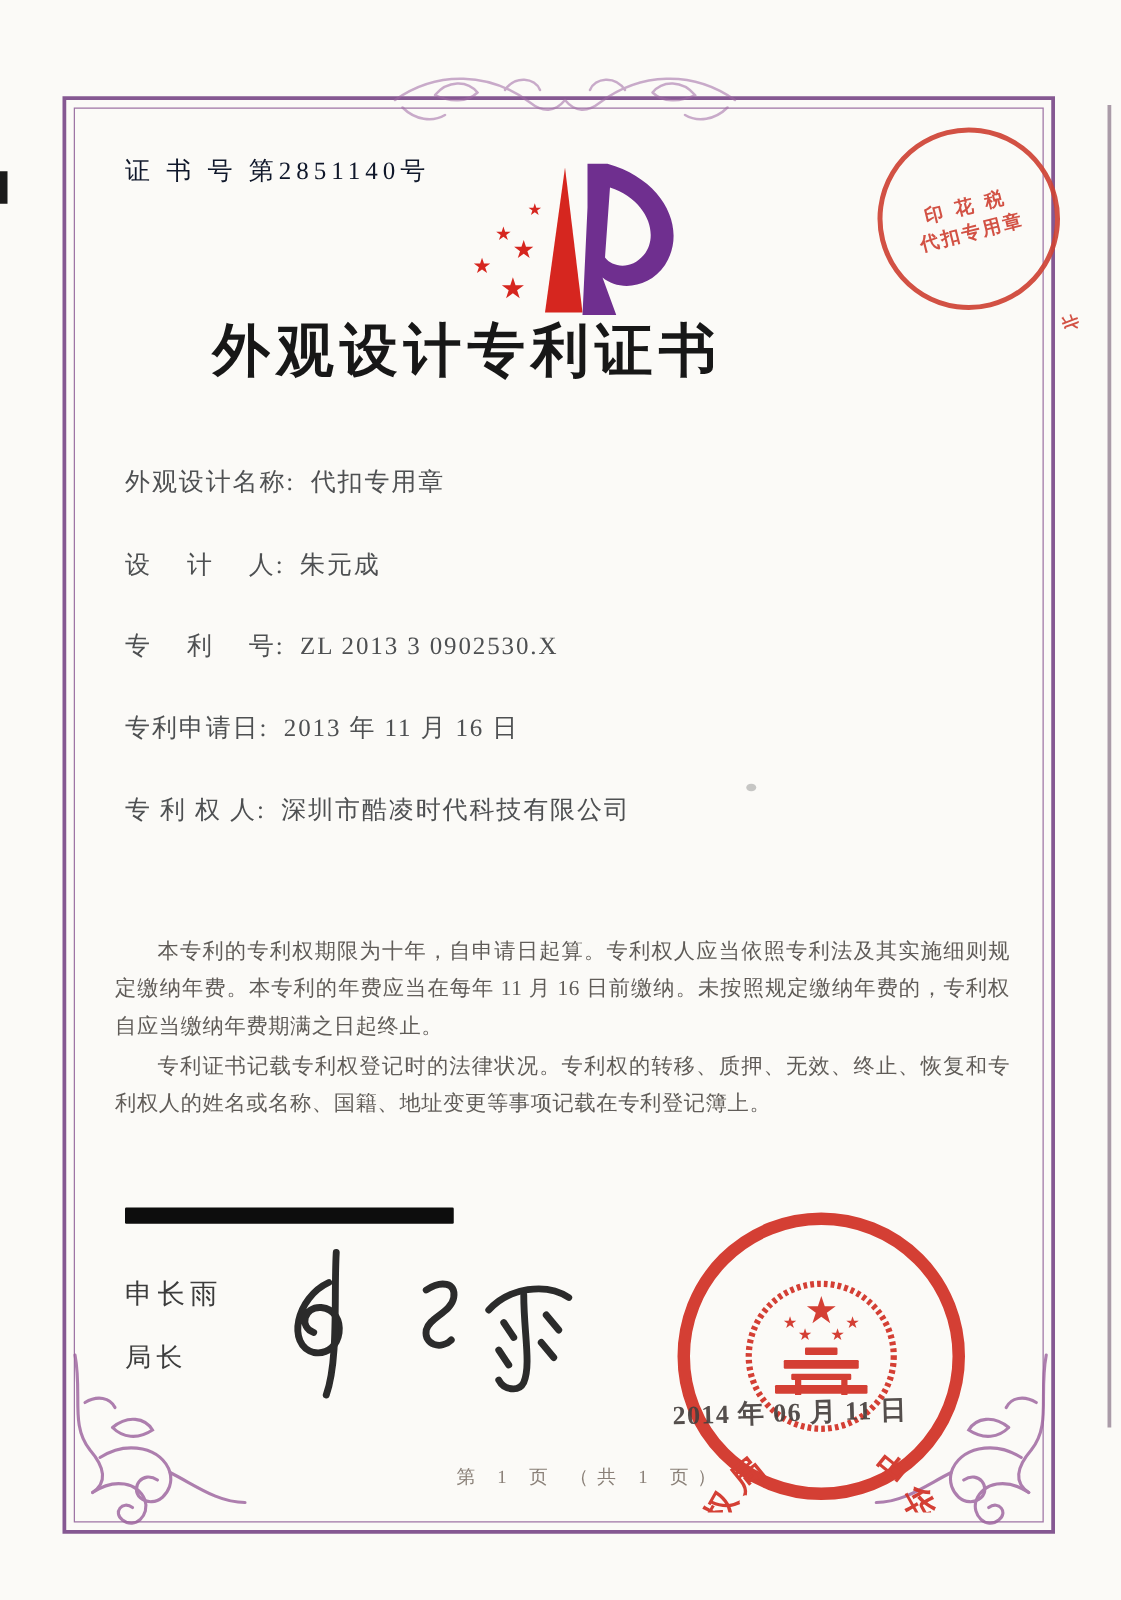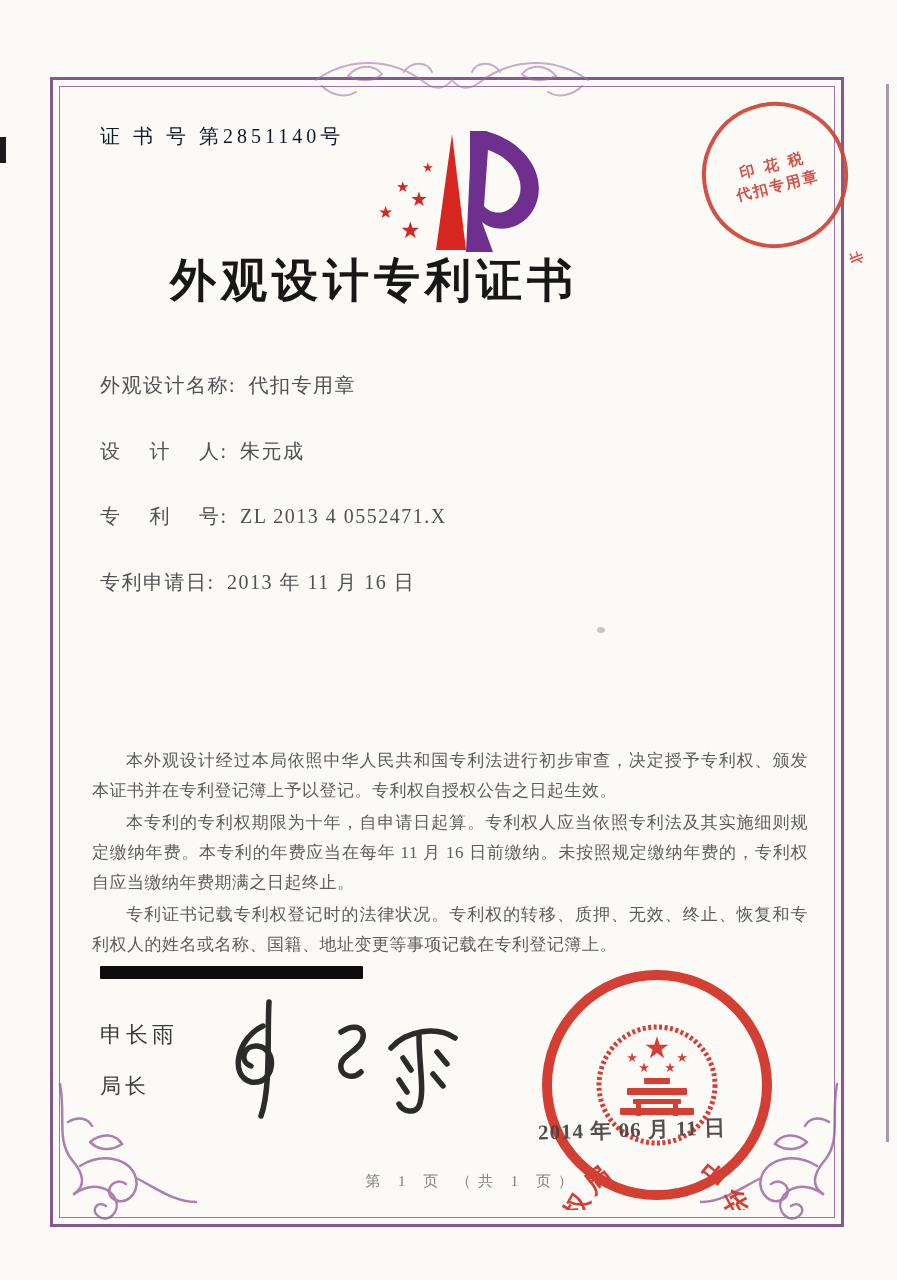--- a/index.html
+++ b/index.html
@@ -156,30 +156,33 @@
   <div class="field-row">
     <span class="lab">外观设计名称:</span>
     <span>代扣专用章</span>
   </div>
   <div class="field-row">
     <span class="lab">设　 计　 人:</span>
     <span>朱元成</span>
   </div>
   <div class="field-row">
     <span class="lab">专　 利　 号:</span>
-    <span>ZL 2013 4 0552471.X</span>
+    <span>ZL 2013 3 0902530.X</span>
   </div>
   <div class="field-row">
     <span class="lab">专利申请日:</span>
     <span>2013 年 11 月 16 日</span>
   </div>
+  <div class="field-row">
+    <span class="lab">专 利 权 人:</span>
+    <span>深圳市酷凌时代科技有限公司</span>
+  </div>
 </div>
 
 <div class="abs bodytext">
-  <p>本外观设计经过本局依照中华人民共和国专利法进行初步审查，决定授予专利权、颁发本证书并在专利登记簿上予以登记。专利权自授权公告之日起生效。</p>
   <p>本专利的专利权期限为十年，自申请日起算。专利权人应当依照专利法及其实施细则规定缴纳年费。本专利的年费应当在每年 11 月 16 日前缴纳。未按照规定缴纳年费的，专利权自应当缴纳年费期满之日起终止。</p>
   <p>专利证书记载专利权登记时的法律状况。专利权的转移、质押、无效、终止、恢复和专利权人的姓名或名称、国籍、地址变更等事项记载在专利登记簿上。</p>
 </div>
 
 <div class="abs redaction-bar"></div>
 
 <div class="abs signer-title">局长</div>
 <div class="abs signer-name">申长雨</div>
 
 <svg class="abs sig-svg" width="280" height="125" viewBox="0 0 280 125">

